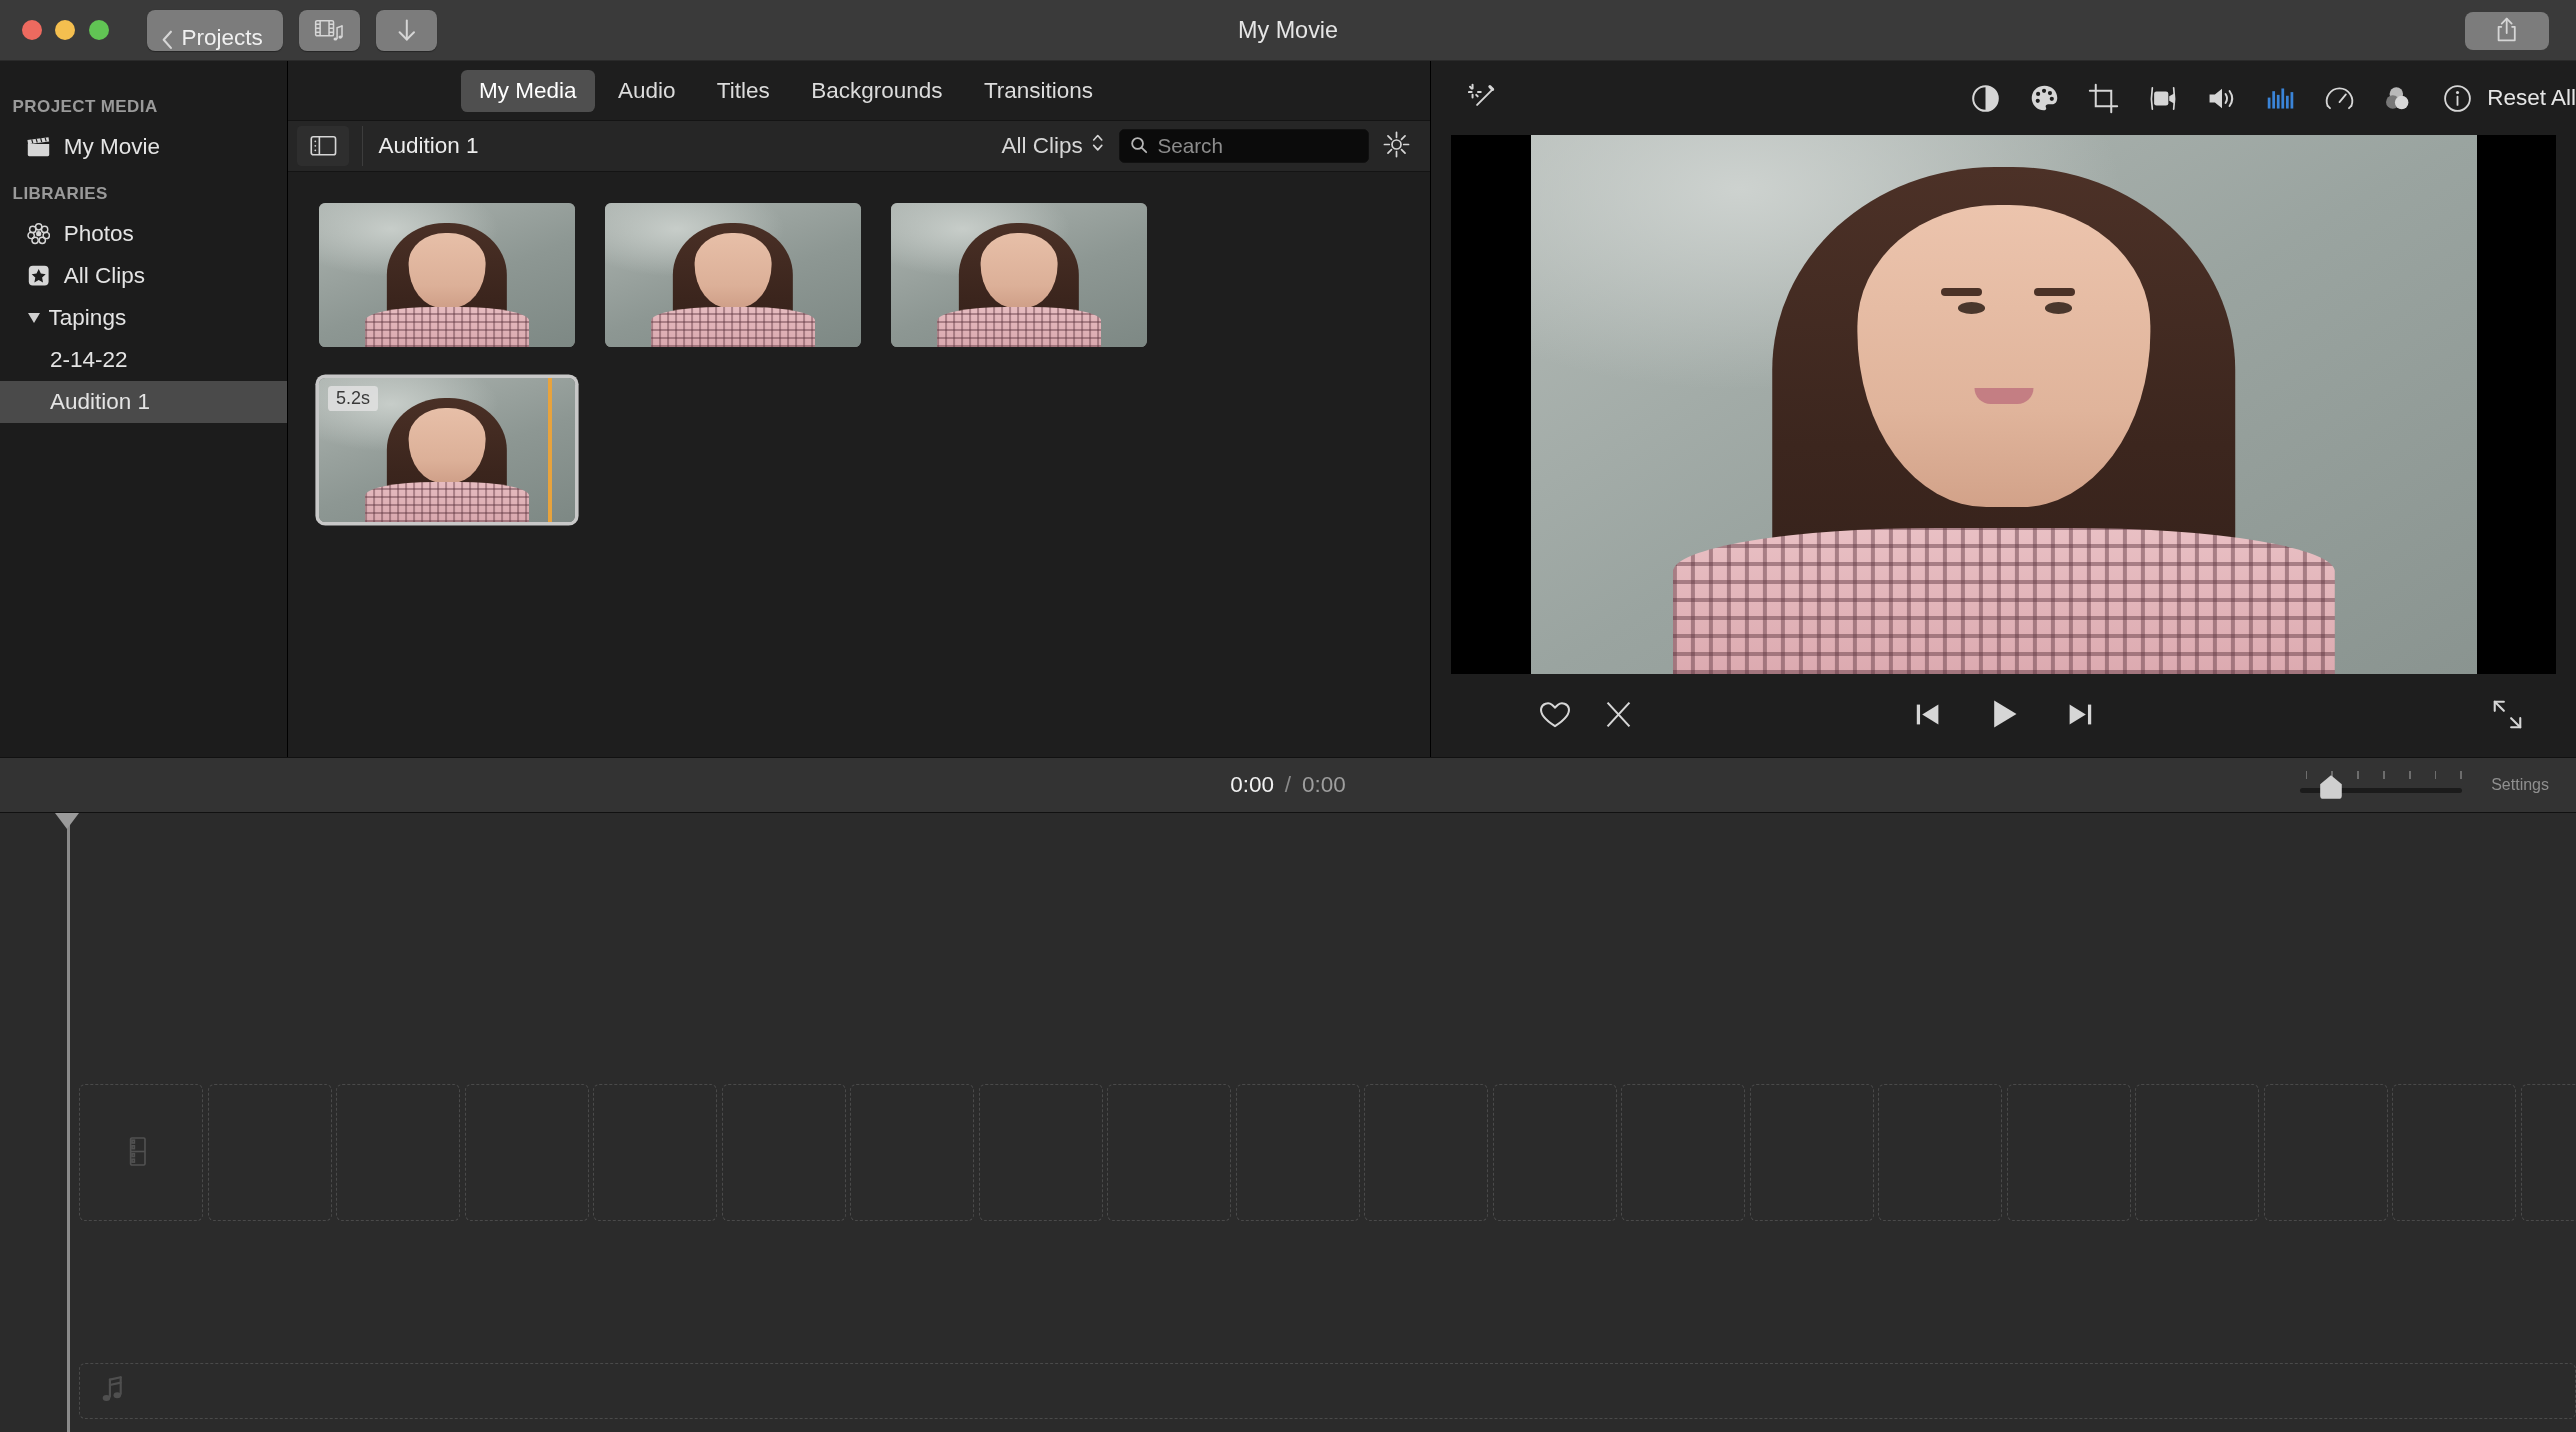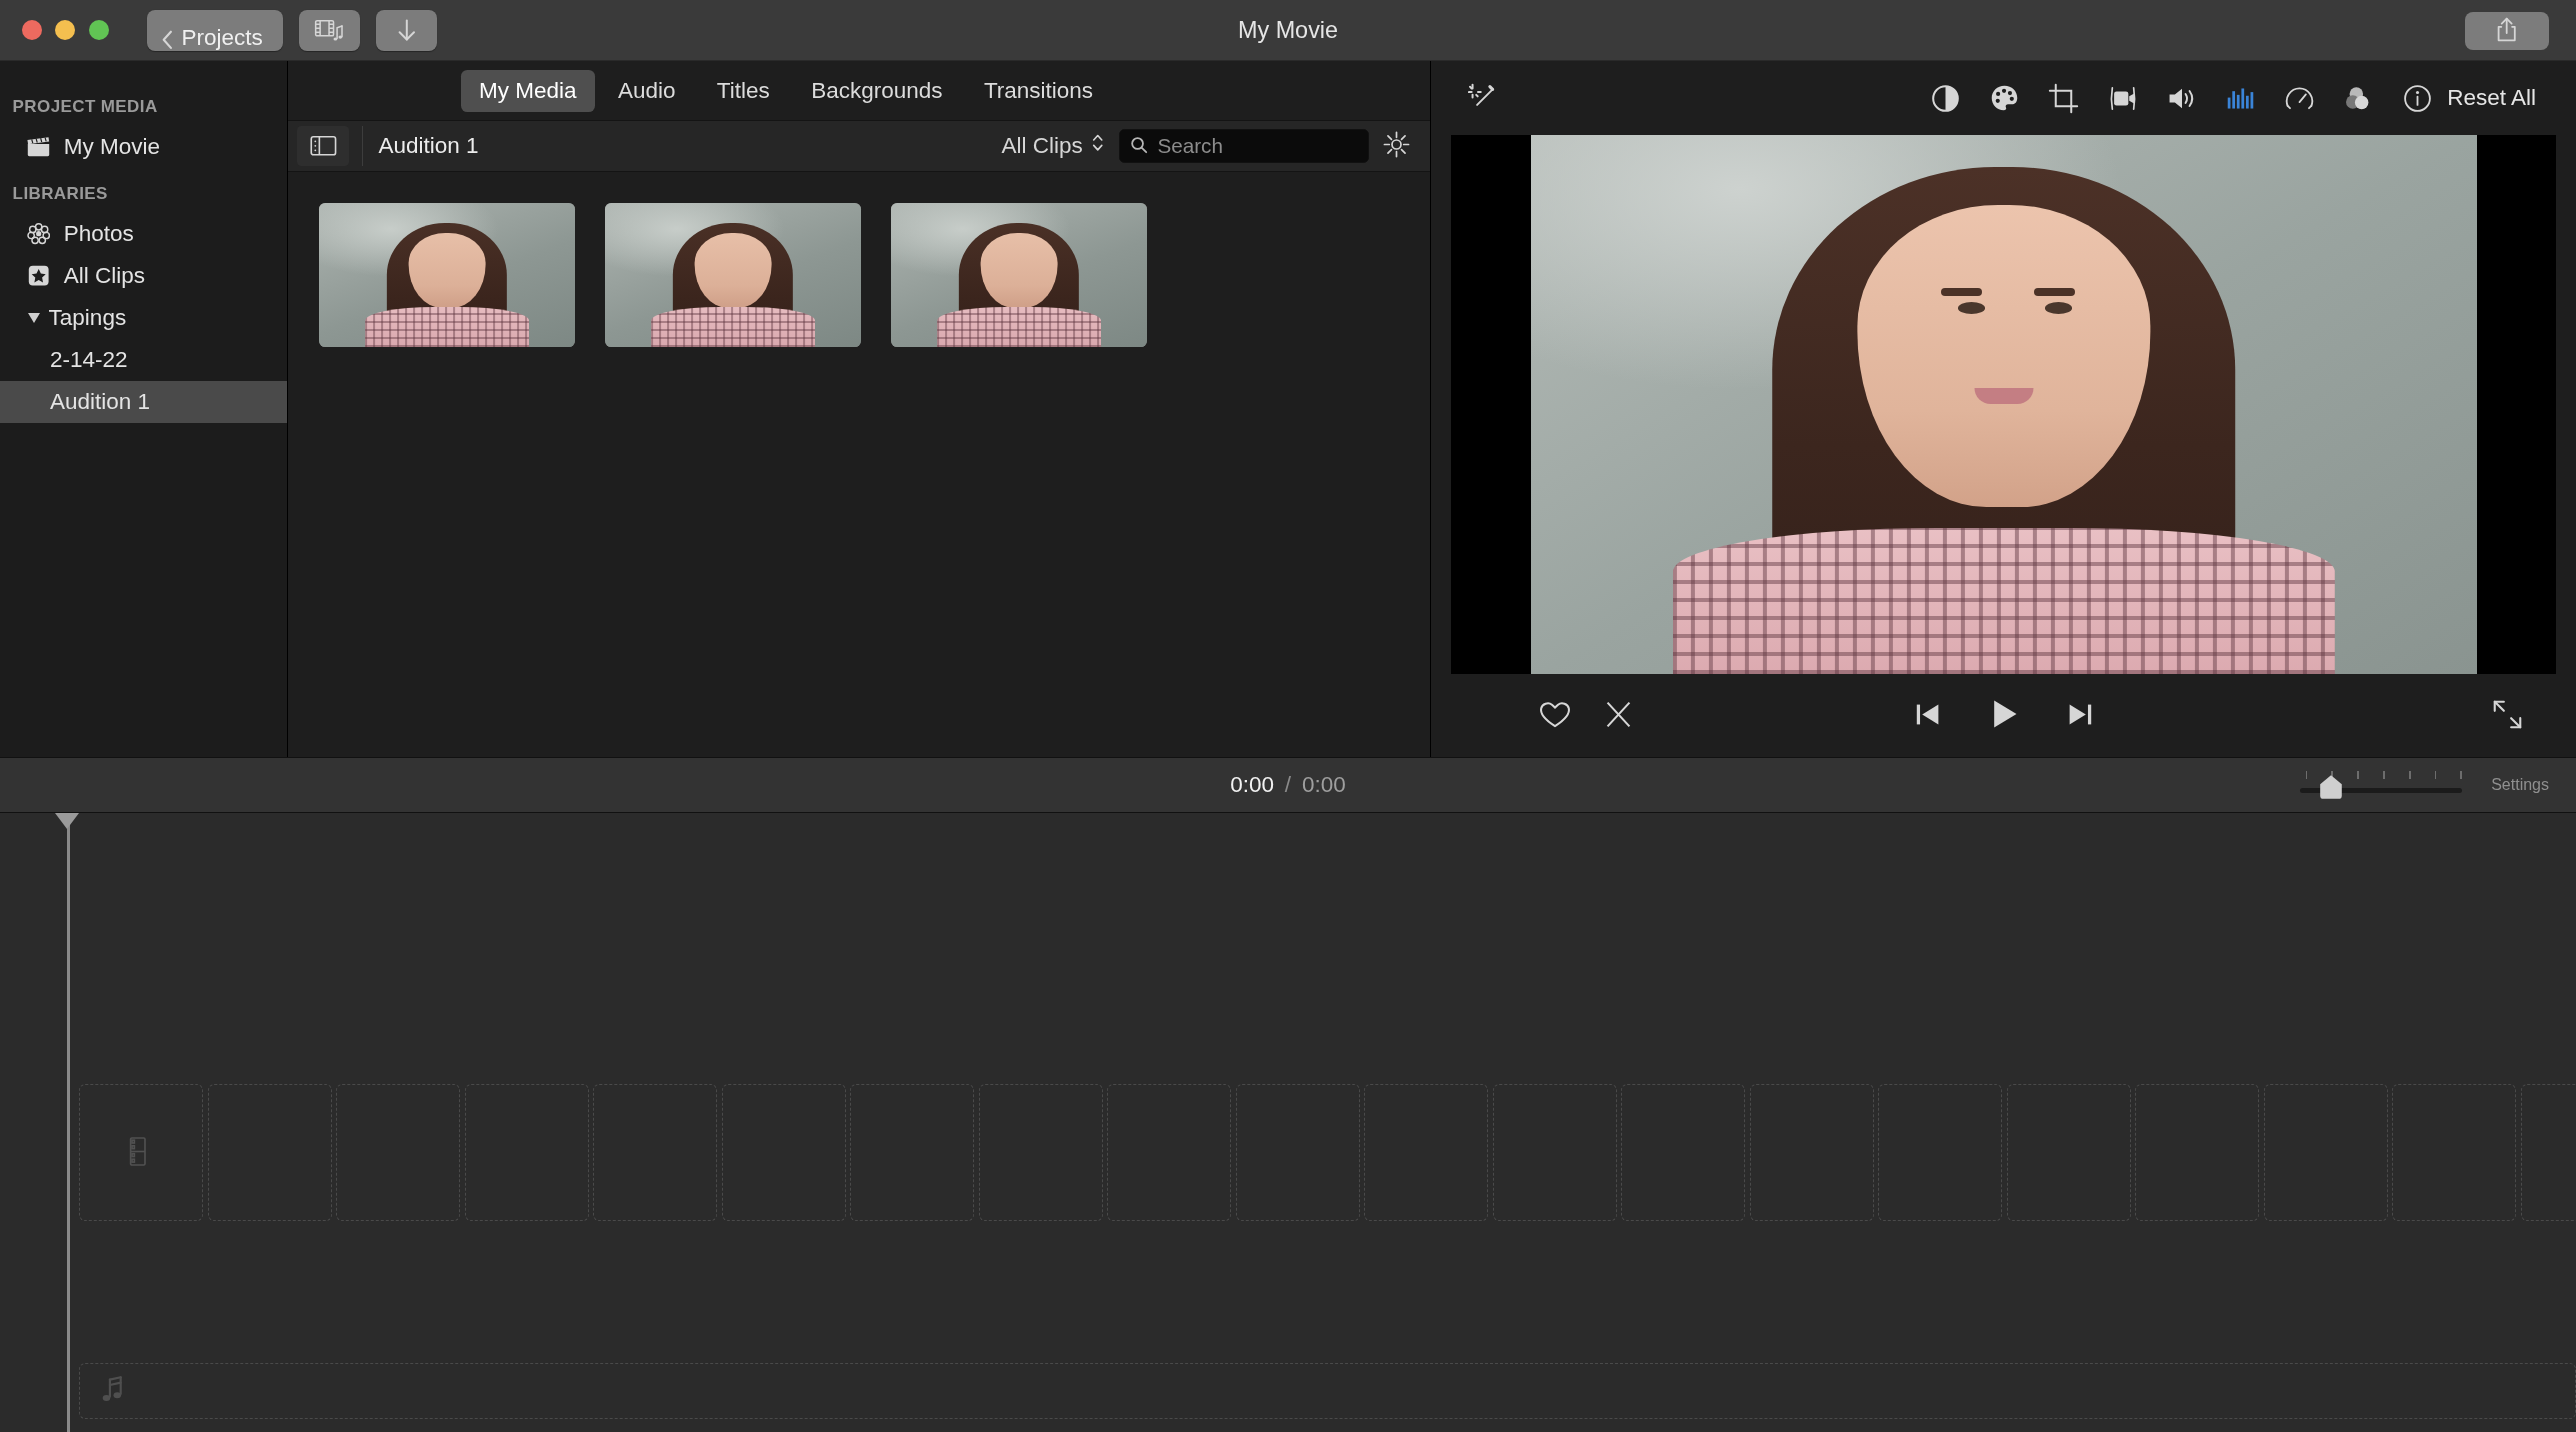--- a/index.html
+++ b/index.html
@@ -139,21 +139,21 @@
         repeating-linear-gradient(0deg, rgba(90,50,60,.42) 0 1.8px, rgba(0,0,0,0) 1.8px 8px),
         linear-gradient(180deg,#e6bcc0,#d9a8ae);
       border-radius: 42% 42% 0 0 / 34% 34% 0 0; }
 
   
   .viewer { width: 1145px; flex: 0 0 1145px; background: #1e1e1e; display: flex; flex-direction: column; }
   .vtools { height: 74px; flex: 0 0 74px; display: flex; align-items: center; padding: 0 0 0 23.4px; }
   .vtools .spacer { flex: 1 1 auto; }
   .vt { width: 59px; height: 59px; display: flex; align-items: center; justify-content: center; }
   .vt.active svg { color: #3a84d8; }
-  .reset { font-size: 22.5px; color: #e6e6e6; margin-right: 40px; }
+  .reset { font-size: 22.5px; color: #e6e6e6; }
   .stage { flex: 1 1 auto; margin: 0 20px; background: #000; position: relative; overflow: hidden; display:flex; justify-content:center; }
   .video { width: 946px; height: 100%; position: relative; overflow: hidden; }
   .v-bg { position:absolute; inset:0; background:
       radial-gradient(ellipse 65% 60% at 22% 10%, #cdd2cf 0%, rgba(205,210,207,0) 62%),
       linear-gradient(150deg,#b4bbb7 0%, #9aa4a0 50%, #8a9490 100%); }
   .v-hair { position:absolute; left:50%; transform:translateX(-50%); top:6%; width:49%; height:94%;
       background: linear-gradient(180deg,#4c3127 0%,#3c261e 55%,#33201a 100%);
       border-radius: 48% 48% 28% 28% / 40% 40% 18% 18%; }
   .v-skin { position:absolute; left:50%; transform:translateX(-50%); top:13%; width:31%; height:56%;
       background: linear-gradient(180deg,#ecc4ad 0%,#e0b49b 68%,#d2a289 100%);
@@ -407,20 +407,31 @@
         </div>
         <div class="clip">
           <div class="thumb">
             <div class="face">
               <div class="hair"></div>
                 <div class="skin"></div>
                 <div class="shirt"></div>
             </div>
           </div>
         </div>
+        <div class="clip sel">
+          <div class="thumb">
+            <div class="face">
+              <div class="hair"></div>
+                <div class="skin"></div>
+                <div class="shirt"></div>
+            </div>
+            <div class="pbar" style="right:23.4px"></div>
+            <div class="badge">5.2s</div>
+          </div>
+        </div>
       </div>
     </div>
 
     <div class="viewer">
       <div class="vtools">
         <div class="vt">
           <svg width="31" height="31" viewBox="0 0 34 34" fill="none" stroke="currentColor" stroke-width="2.2" stroke-linecap="round">
             <line x1="10" y1="24" x2="27" y2="7"></line>
               <path d="M24 4 l3 3" stroke-width="3.4"></path>
             <line x1="5" y1="6" x2="5" y2="2"></line>

